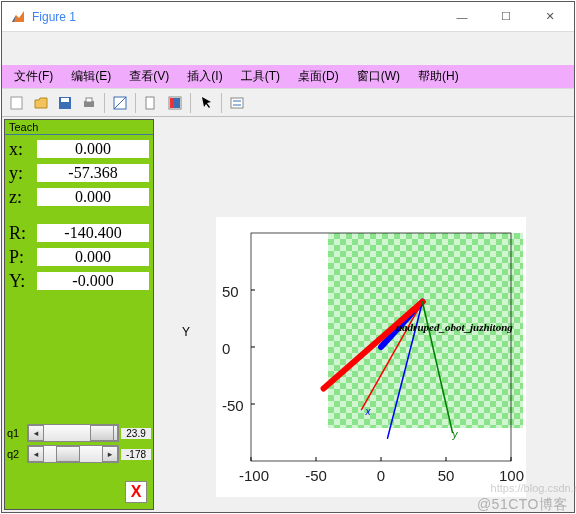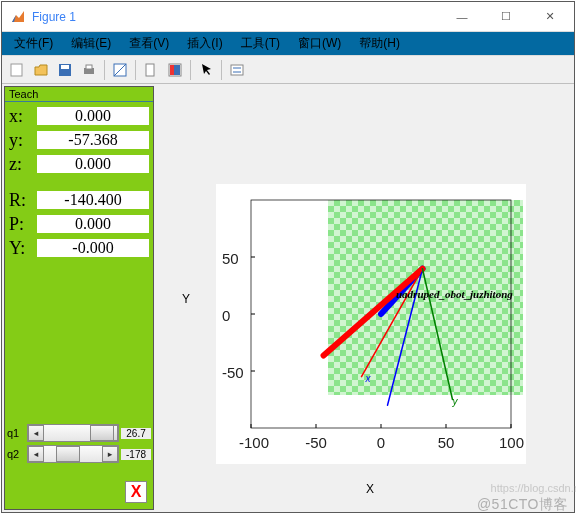--- a/index.html
+++ b/index.html
@@ -6,21 +6,21 @@
   body { background: #fff; width: 576px; height: 514px; overflow: hidden; position: relative; }
 
   .window { border: 1px solid #5a5a5a; width: 574px; height: 512px; margin: 1px; background: #f0f0f0; display: flex; flex-direction: column; }
 
   .titlebar { height: 30px; background: #fff; display: flex; align-items: center; padding: 0 2px; border-bottom: 1px solid #dcdcdc; }
   .titlebar .icon { width: 16px; height: 16px; margin: 0 6px; }
   .titlebar .title { font-size: 12px; color: #3b82f6; flex: 1; }
   .winbtns { display: flex; gap: 0; }
   .winbtn { width: 44px; height: 28px; display: flex; align-items: center; justify-content: center; color: #555; font-size: 11px; }
 
-  .menubar { height: 24px; background: #0369a1; display: flex; align-items: center; padding: 0 4px; gap: 2px; border-bottom: 1px solid #dcdcdc; }
+  .menubar { height: 24px; background: #f0abfc; display: flex; align-items: center; padding: 0 4px; gap: 2px; border-bottom: 1px solid #dcdcdc; margin-top: 33px; }
   .menuitem { font-size: 12px; padding: 2px 8px; }
 
   .toolbar { height: 28px; background: #f0f0f0; display: flex; align-items: center; padding: 2px 4px; gap: 2px; border-bottom: 1px solid #bfbfbf; }
   .tbtn { width: 22px; height: 22px; display: flex; align-items: center; justify-content: center; border: 1px solid transparent; }
   .tsep { width: 1px; height: 20px; background: #bfbfbf; margin: 0 2px; }
 
   .content { flex: 1; display: flex; position: relative; background: #f0f0f0; }
 
   .teach-panel { width: 150px; background: #84cc16; border: 1px solid #555; margin: 2px; position: relative; }
   .teach-title { font-size: 11px; padding: 1px 4px; border-bottom: 1px solid #3a7a9a; }
@@ -66,20 +66,21 @@
       <div class="winbtn">✕</div>
     </div>
   </div>
 
   <div class="menubar">
     <div class="menuitem">文件(F)</div>
     <div class="menuitem">编辑(E)</div>
     <div class="menuitem">查看(V)</div>
     <div class="menuitem">插入(I)</div>
     <div class="menuitem">工具(T)</div>
+    <div class="menuitem">桌面(D)</div>
     <div class="menuitem">窗口(W)</div>
     <div class="menuitem">帮助(H)</div>
   </div>
 
   <div class="toolbar">
     <div class="tbtn">
         <svg width="16" height="16">
           <rect x="2" y="2" width="11" height="12" fill="#fff" stroke="#999"></rect>
         </svg>
       </div>
@@ -169,21 +170,21 @@
 
       <div class="sliders">
         <div class="sld-row">
           <div class="sld-lbl">q1</div>
           <div class="sld-track">
             <div class="sld-arrow">◂</div>
             <div class="sld-thumb" style="left:62px"></div>
             <div style="flex:1"></div>
             <div class="sld-arrow">▸</div>
           </div>
-          <div class="sld-val">26.7</div>
+          <div class="sld-val">23.9</div>
         </div>
         <div class="sld-row">
           <div class="sld-lbl">q2</div>
           <div class="sld-track">
             <div class="sld-arrow">◂</div>
             <div class="sld-thumb" style="left:28px"></div>
             <div style="flex:1"></div>
             <div class="sld-arrow">▸</div>
           </div>
           <div class="sld-val">-178</div>

